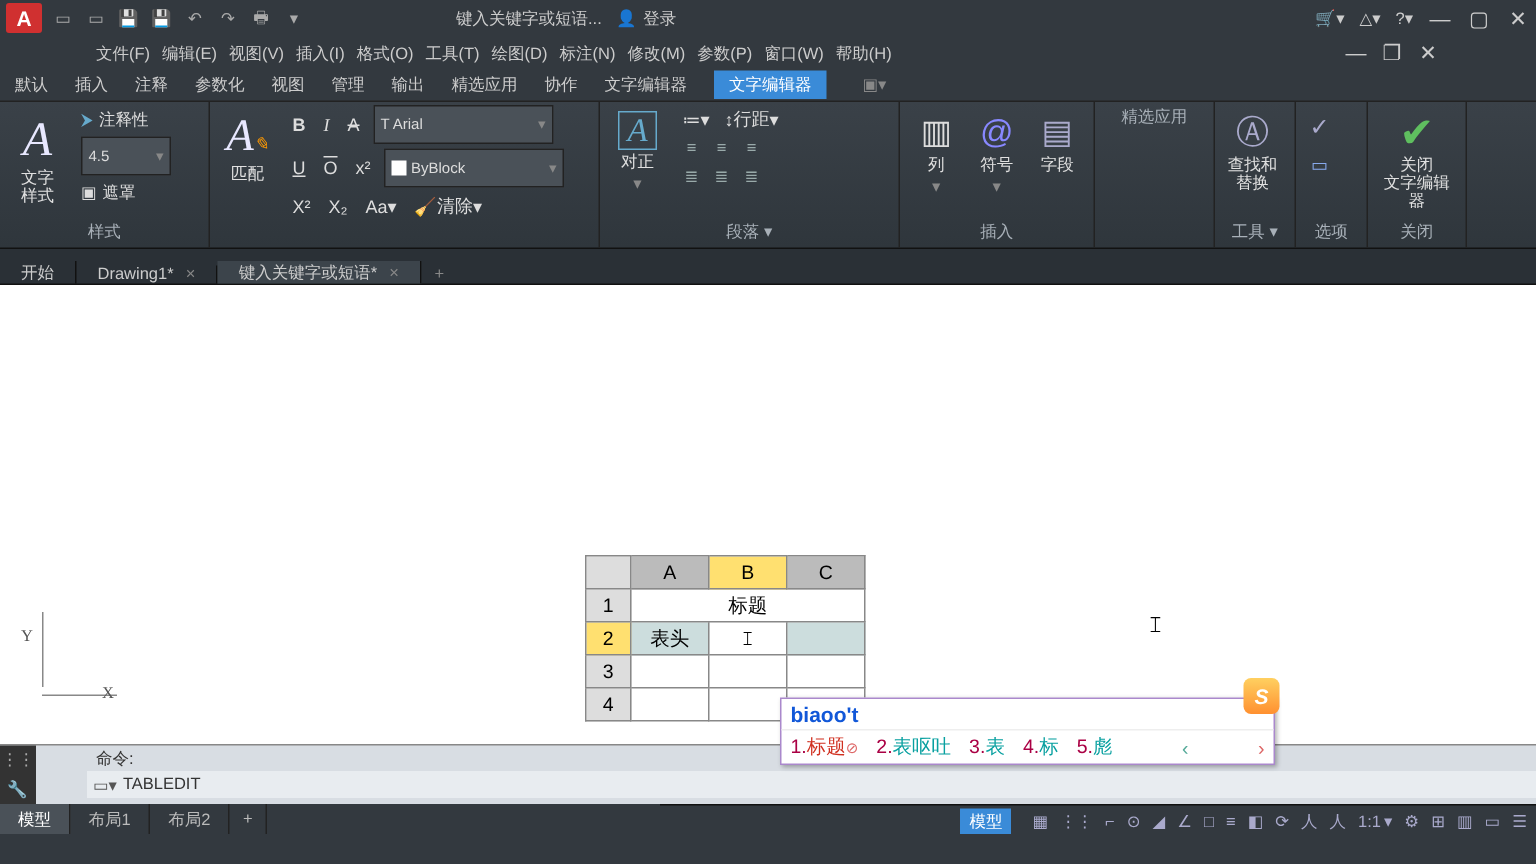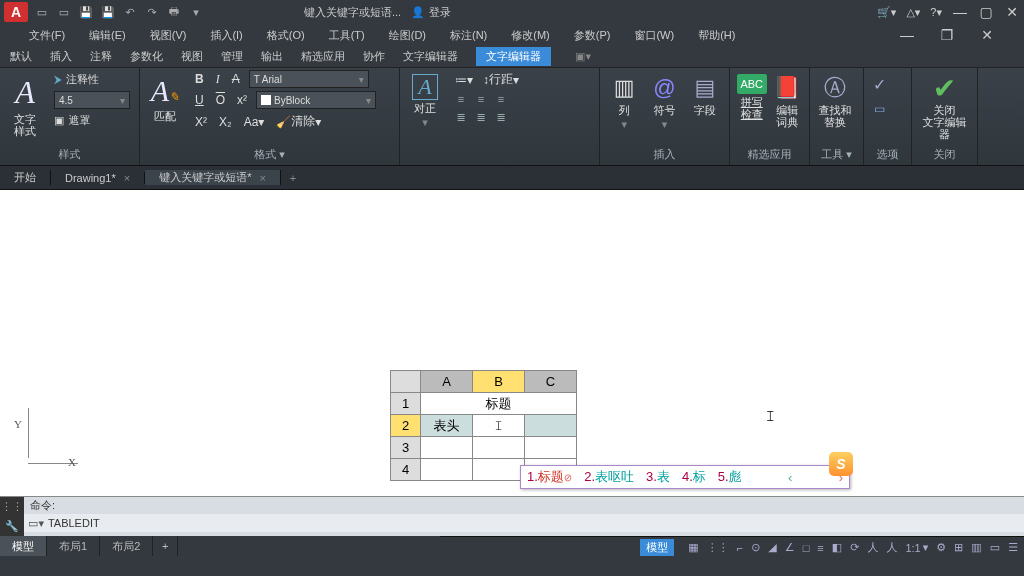--- a/index.html
+++ b/index.html
@@ -10,37 +10,37 @@
 .app-logo { width: 24px; height: 20px; background: #d03030; color: #fff; font-weight: bold; display: flex; align-items: center; justify-content: center; border-radius: 2px; font-size: 14px; }
 .qat { display: flex; gap: 6px; margin-left: 6px; }
 .qat-icon { width: 16px; height: 16px; color: #aaa; display: flex; align-items: center; justify-content: center; }
 .doc-title { margin-left: 100px; color: #ccc; }
 .searchbox { margin-left: 10px; width: 170px; height: 18px; background: #4a5158; border: 1px solid #5a6168; color: #8a9199; padding: 0 4px; font-style: italic; display: flex; align-items: center; }
 .login { margin-left: 10px; display: flex; align-items: center; gap: 4px; }
 .winbtns { margin-left: auto; display: flex; gap: 10px; align-items: center; }
 .winbtn { width: 16px; height: 16px; color: #ccc; display: flex; align-items: center; justify-content: center; font-size: 14px; }
 
 
-.menubar { height: 22px; background: #33393f; display: flex; align-items: center; padding: 0 29px; gap: 24px; }
+.menubar { height: 22px; background: #33393f; display: flex; align-items: center; padding: 0 64px; gap: 8px; }
 .menu-item { color: #ccc; cursor: pointer; }
 
 
 .ribbon-tabs { height: 22px; background: #33393f; display: flex; align-items: center; gap: 18px; padding: 0 10px; border-bottom: 1px solid #222; }
 .rtab { color: #ccc; cursor: pointer; }
 .rtab.active { background: #3a8bd8; color: #fff; padding: 2px 10px; }
 
 
 .ribbon { height: 98px; background: linear-gradient(#3a4148, #2f363c); display: flex; border-bottom: 1px solid #111; }
 .rgroup { border-right: 1px solid #222; display: flex; flex-direction: column; padding: 2px 6px; }
 .rgroup-body { flex: 1; display: flex; align-items: flex-start; gap: 4px; }
 .rgroup-label { height: 16px; text-align: center; color: #a8b0b8; font-size: 11px; }
 .bigbtn { width: 38px; display: flex; flex-direction: column; align-items: center; gap: 2px; padding-top: 4px; }
 .bigbtn .icon { width: 28px; height: 28px; display: flex; align-items: center; justify-content: center; font-size: 22px; }
 .bigbtn .lbl { font-size: 11px; color: #e0e0e0; text-align: center; line-height: 1.1; }
-.combo { height: 18px; background: #4a5158; border: 1px solid #222; display: flex; align-items: center; justify-content: space-between; padding: 0 4px; color: #ddd; font-size: 10px; }
+.combo { height: 18px; background: #4a5158; border: 1px solid #222; display: flex; align-items: center; justify-content: space-between; padding: 12px 4px; color: #ddd; font-size: 10px; }
 .combo .arrow { color: #888; }
 .row { display: flex; gap: 3px; align-items: center; }
 .smallbtn { padding: 1px 3px; color: #ddd; font-size: 12px; display: flex; align-items: center; justify-content: center; }
 .vert { display: flex; flex-direction: column; gap: 2px; }
 
 
 .g-style .rgroup-body { display: flex; }
 .g-style .bigletter { font-size: 32px; color: #e8e8ff; font-family: serif; font-style: italic; }
 .g-style .sideopts { display: flex; flex-direction: column; gap: 4px; margin-left: 6px; padding-top: 2px; }
 .sideopts .opt { display: flex; align-items: center; gap: 4px; color: #ddd; font-size: 11px; }
@@ -53,21 +53,21 @@
 .fmt-i { font-style: italic; font-family: serif; }
 
 
 .paraicons { display: grid; grid-template-columns: repeat(3, 18px); gap: 2px; }
 .pi { width: 18px; height: 16px; display: flex; align-items: center; justify-content: center; color: #9aa; }
 
 
 .g-close .bigbtn .icon { color: #5fbf5f; font-size: 28px; }
 
 
-.doctabs { height: 24px; background: #2a3036; display: flex; align-items: center; border-bottom: 1px solid #111; }
+.doctabs { height: 24px; background: #2a3036; display: flex; align-items: flex-end; border-bottom: 1px solid #111; }
 .dtab { display: flex; align-items: center; padding: 0 14px; color: #ccc; border-right: 1px solid #111; gap: 8px; }
 .dtab.active { background: #3c444b; }
 .dtab .close { color: #888; }
 .dtab-add { width: 24px; display: flex; align-items: center; justify-content: center; color: #888; }
 
 
 .canvas { position: relative; background: #fff; height: 306px; }
 
 
 .ucs { position: absolute; left: 14px; bottom: 18px; width: 60px; height: 70px; pointer-events: none; }
@@ -92,21 +92,21 @@
 .ime-cands { display: flex; padding: 2px 6px; gap: 12px; font-size: 13px; align-items: center; }
 .ime-cands .cand .num { color: #a04; }
 .ime-cands .cand .txt { color: #08a0a0; }
 .ime-cands .cand.first .txt { color: #d03020; }
 .ime-cands .nav { color: #5a9; margin-left: auto; }
 .ime-logo { position: absolute; right: -4px; top: -14px; width: 24px; height: 24px; background: linear-gradient(#ffd060,#ff9030); border-radius: 5px; display: flex; align-items: center; justify-content: center; color: #fff; font-weight: bold; font-size: 14px; font-style: italic; }
 
 
 .cmdarea { background: #d8dde3; color: #333; height: 40px; display: flex; border-top: 1px solid #888; }
 .cmd-left { width: 24px; background: #333; display: flex; flex-direction: column; align-items: center; justify-content: space-around; color: #aaa; }
-.cmd-main { flex: 1; display: flex; flex-direction: column; }
+.cmd-main { flex: 1; display: flex; flex-direction: column; margin-left: 34px; }
 .cmd-line { padding: 1px 6px; font-size: 11px; }
 .cmd-input { display: flex; align-items: center; padding: 0 4px; gap: 4px; background: #e8ecf0; height: 18px; }
 .cmd-input .prefix { color: #555; }
 
 
 .layouttabs { height: 20px; background: #33393f; display: flex; align-items: center; }
 .ltab { padding: 0 12px; color: #bbb; height: 100%; display: flex; align-items: center; border-right: 1px solid #222; }
 .ltab.active { background: #4a5158; color: #fff; }
 
 
@@ -184,21 +184,21 @@
       <div class="bigbtn">
         <div class="bigletter">A</div>
         <div class="lbl" style="white-space:pre-line">文字
 样式</div>
       </div>
       <div class="sideopts">
         <div class="opt">
             <span style="color:#6ac">⮞</span>
             <span>注释性</span>
           </div>
-        <div class="combo" style="width:76px">
+        <div class="combo" style="width:60px">
             <span>4.5</span>
             <span class="arrow">▾</span>
           </div>
         <div class="opt">
             <span>▣</span>
             <span>遮罩</span>
           </div>
       </div>
     </div>
     <div class="rgroup-label">样式</div>
@@ -233,21 +233,20 @@
             </div>
         </div>
         <div class="row">
           <span class="smallbtn">X²</span>
           <span class="smallbtn">X₂</span>
           <span class="smallbtn">Aa▾</span>
           <span class="smallbtn">🧹 <span>清除</span> ▾</span>
         </div>
       </div>
     </div>
-    <div class="rgroup-label"><span>格式</span> ▾</div>
   </div>
 
   <div class="rgroup" style="width:200px">
     <div class="rgroup-body">
       <div class="bigbtn">
         <div class="icon" style="border:1px solid #6ac;color:#6ac;font-family:serif;font-style:italic;width:26px;height:26px">A</div>
         <div class="lbl">对正</div>
         <div style="color:#888">▾</div>
       </div>
       <div class="vert" style="margin-left:4px">
@@ -258,20 +257,21 @@
         <div class="paraicons">
           <span class="pi">≡</span>
           <span class="pi">≡</span>
           <span class="pi">≡</span>
           <span class="pi">≣</span>
           <span class="pi">≣</span>
           <span class="pi">≣</span>
         </div>
       </div>
     </div>
+    <div class="rgroup-label"><span>段落</span> ▾</div>
   </div>
 
   <div class="rgroup" style="width:130px">
     <div class="rgroup-body">
       <div class="bigbtn">
           <div class="icon" style="color:#ddd">▥</div>
           <div class="lbl">列</div>
           <div style="color:#888">▾</div>
         </div>
       <div class="bigbtn">
@@ -281,32 +281,20 @@
         </div>
       <div class="bigbtn">
           <div class="icon" style="color:#aac">▤</div>
           <div class="lbl">字段</div>
         </div>
     </div>
     <div class="rgroup-label">插入</div>
   </div>
 
   <div class="rgroup" style="width:80px">
-    <div class="rgroup-body">
-      <div class="bigbtn" style="width:36px">
-          <div class="icon" style="background:#3a6;color:#fff;font-size:11px;width:30px;height:20px;border-radius:2px">ABC</div>
-          <div class="lbl" style="white-space:pre-line;text-decoration:underline">拼写
-检查</div>
-        </div>
-      <div class="bigbtn" style="width:36px">
-          <div class="icon" style="color:#d55">📕</div>
-          <div class="lbl" style="white-space:pre-line">编辑
-词典</div>
-        </div>
-    </div>
     <div class="rgroup-label">精选应用</div>
   </div>
 
   <div class="rgroup" style="width:54px">
     <div class="rgroup-body">
       <div class="bigbtn">
           <div class="icon" style="color:#aac">Ⓐ</div>
           <div class="lbl" style="white-space:pre-line">查找和
 替换</div>
         </div>
@@ -389,20 +377,21 @@
           <td></td>
           <td></td>
     </tr>
   </tbody>
     </table>
 
   <span class="ibeam-cursor">𝙸</span>
 
   <div class="ime">
     <div class="ime-logo">S</div>
+    <div class="ime-input">biaoo't</div>
     <div class="ime-cands">
       <span class="cand first"><span class="num">1.</span><span class="txt">标题</span><span style="color:#d66;font-size:10px">⊘</span></span>
       <span class="cand"><span class="num">2.</span><span class="txt">表呕吐</span></span>
       <span class="cand"><span class="num">3.</span><span class="txt">表</span></span>
       <span class="cand"><span class="num">4.</span><span class="txt">标</span></span>
       <span class="cand"><span class="num">5.</span><span class="txt">彪</span></span>
       <span class="nav">‹</span>
       <span class="nav" style="color:#d66">›</span>
     </div>
   </div>

